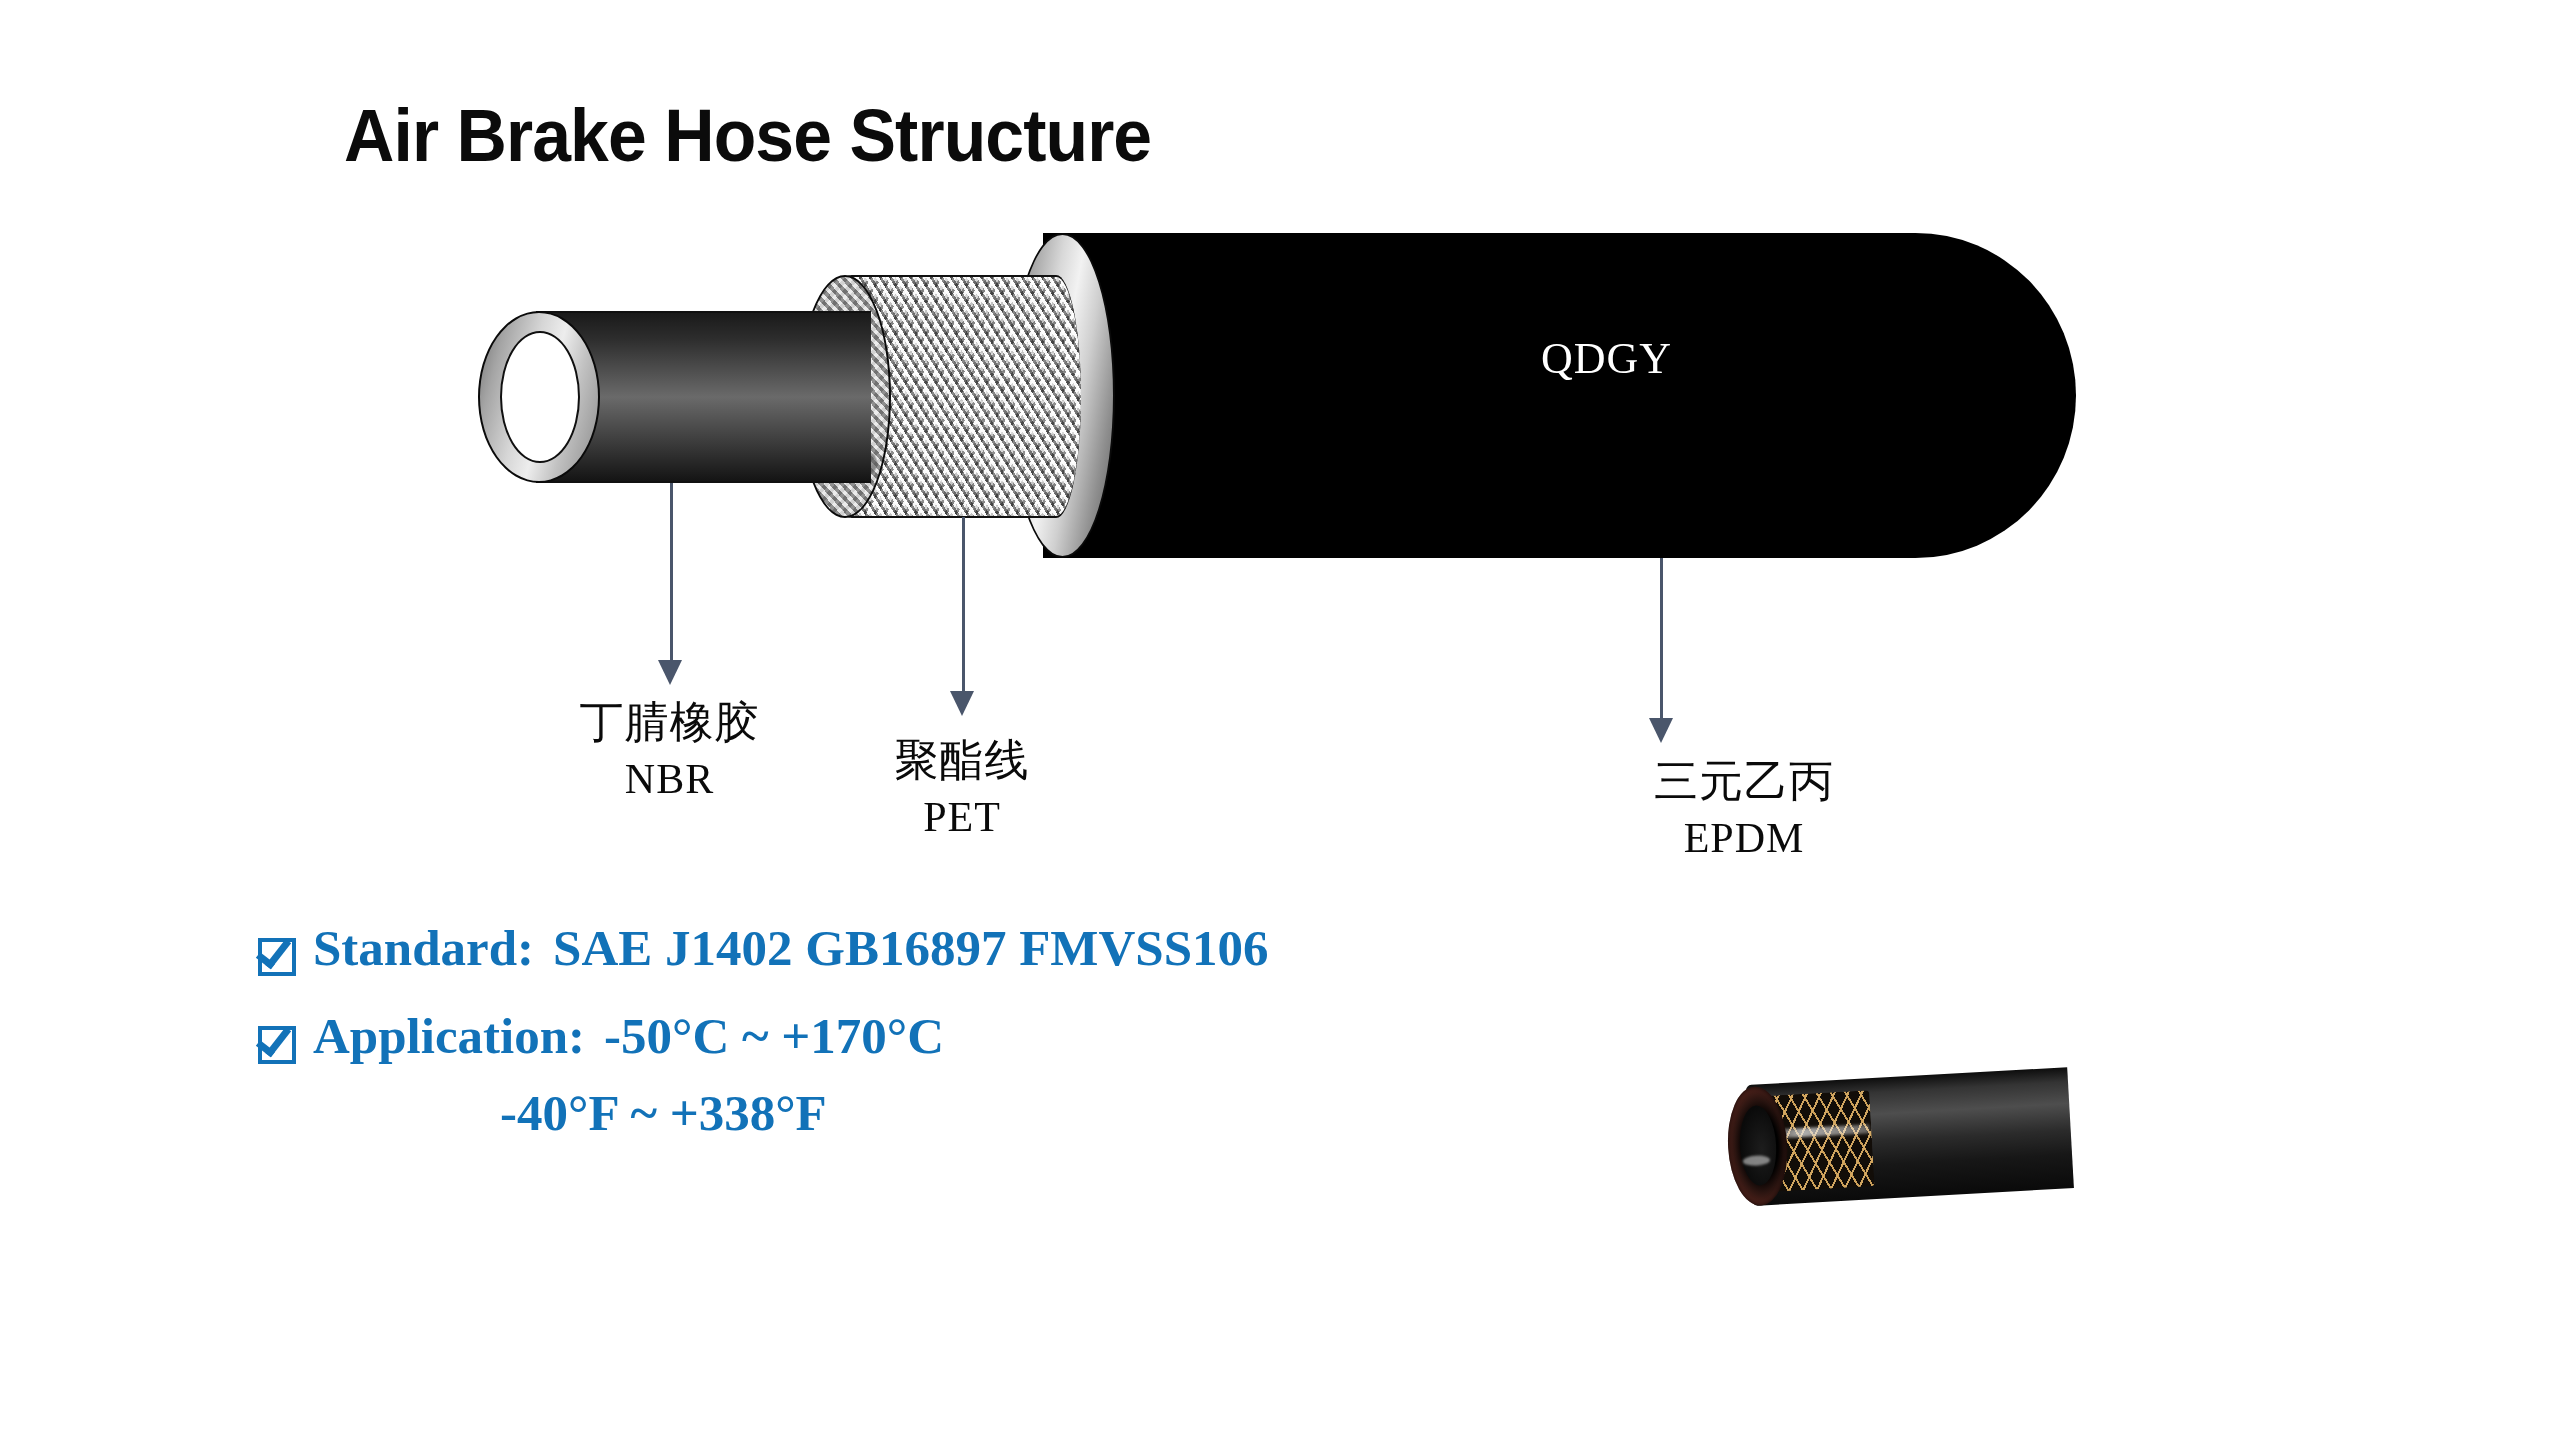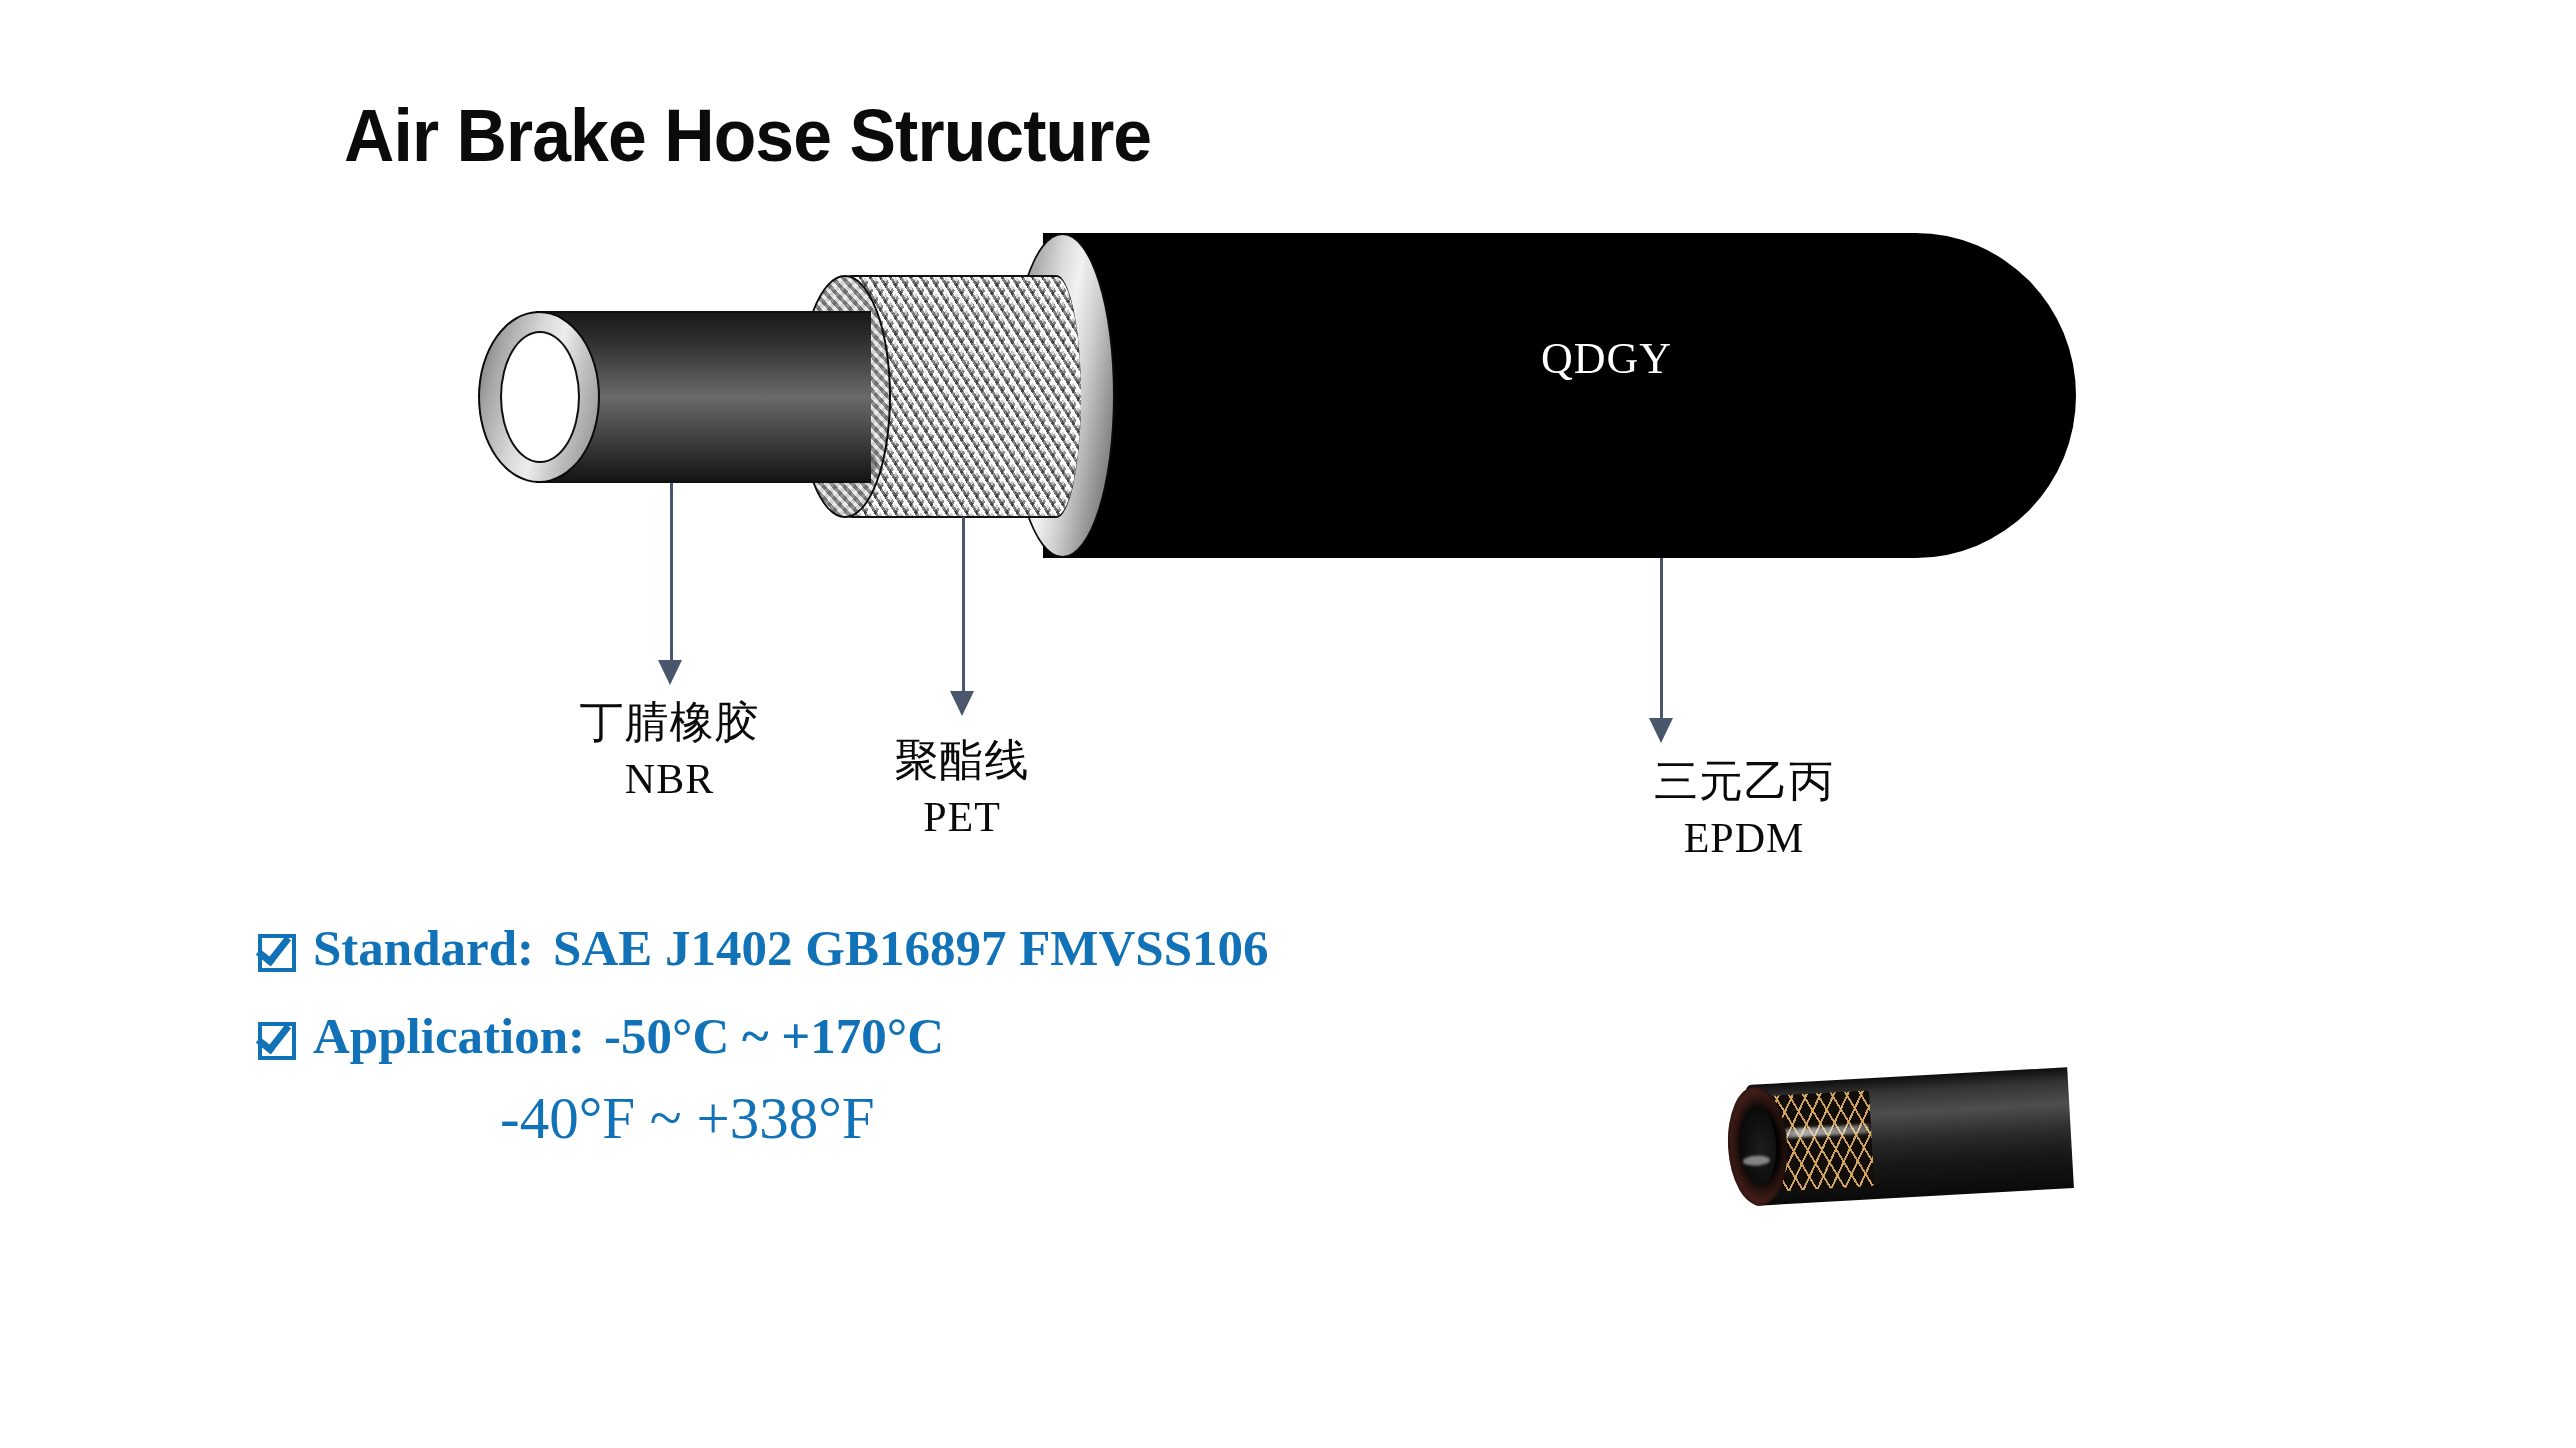--- a/index.html
+++ b/index.html
@@ -138,21 +138,21 @@
     font-family:"Liberation Serif", serif;
     font-size:42px;
     line-height:1.5;
     letter-spacing:1px;
   }
 
   
   .specs{position:absolute;left:222px;top:921px;}
   .spec-row{
     display:flex;
-    align-items:center;
+    align-items:flex-end;
     margin-bottom:33px;
     font-family:"Liberation Serif", serif;
     font-weight:bold;
     font-size:51px;
     color:#1272b8;
     line-height:1.08;
     white-space:nowrap;
     padding-left:36px;
   }
   .cbx{
@@ -173,22 +173,22 @@
     border-right:7.7px solid #1272b8;
     border-bottom:7.7px solid #1272b8;
     transform:rotate(38deg);
     box-sizing:border-box;
   }
   .spec-cont{
     margin-left:278px;
     margin-top:-13.4px;
     margin-bottom:33px;
     font-family:"Liberation Serif", serif;
-    font-weight:normal;
-    font-size:59px;
+    font-weight:bold;
+    font-size:51px;
     color:#1272b8;
     white-space:nowrap;
   }
 
   
   .photo{
     position:absolute;
     left:1715px; top:1060px;
     width:356px; height:161px;
     transform:rotate(-3.2deg);

